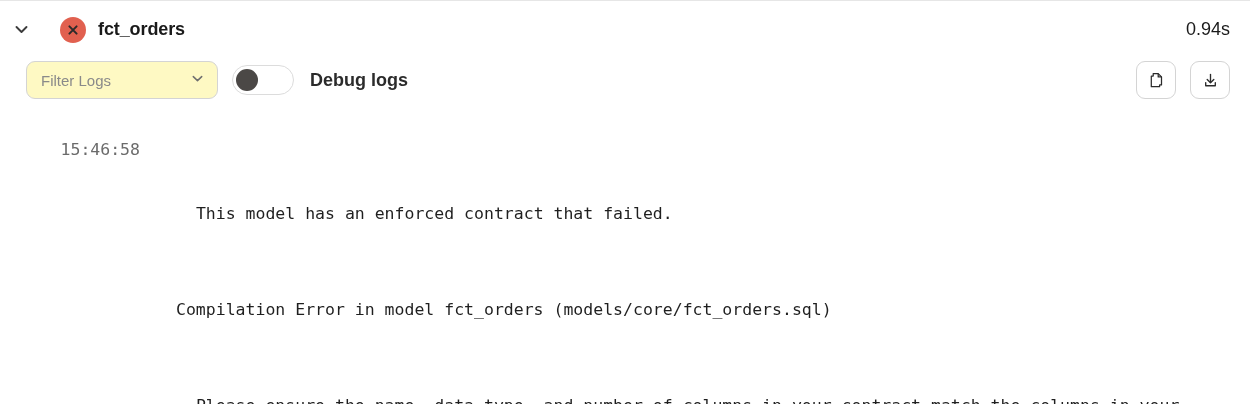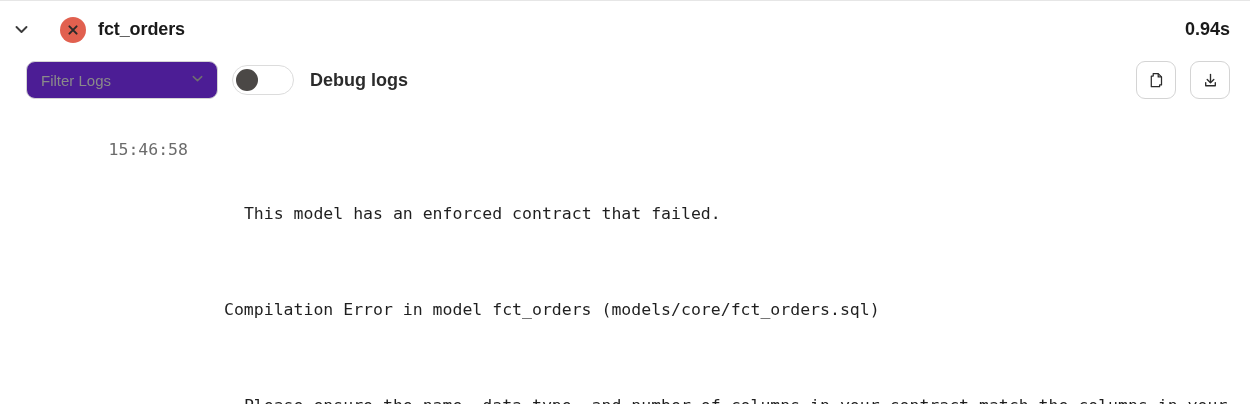--- a/index.html
+++ b/index.html
@@ -64,40 +64,40 @@
     letter-spacing: -0.1px;
     color: #1a1a1a;
     margin-left: 12px;
     white-space: nowrap;
   }
 
   .spacer { flex: 1 1 auto; }
 
   .elapsed {
     font-size: 18px;
-    font-weight: 700;
+    font-weight: 400;
     color: #1a1a1a;
     white-space: nowrap;
   }
 
   
   .toolbar {
     height: 48px;
     flex: 0 0 48px;
     display: flex;
     align-items: center;
     padding: 0 20px 0 26px;
   }
 
   .filter-select {
     width: 192px;
     height: 38px;
     border: 1px solid #d4d4d4;
     border-radius: 9px;
-    background: #4c1d95;
+    background: #fef9c3;
     display: flex;
     align-items: center;
     padding: 0 12px 0 14px;
     cursor: pointer;
   }
   .filter-select-label {
     font-size: 15px;
     color: #8a8a8a;
     flex: 1 1 auto;
     white-space: nowrap;
@@ -149,21 +149,20 @@
   .icon-btn svg { display: block; }
 
   
   .log-body {
     flex: 1 1 auto;
     position: relative;
     overflow: hidden;
     font-family: "DejaVu Sans Mono", "Liberation Mono", monospace;
     font-size: 16.5px;
     line-height: 32px;
-    margin-left: 48px;
   }
 
   
   .clipped-row {
     position: absolute;
     top: -22px;
     left: 0;
     right: 0;
     height: 32px;
     color: #b23b32;

